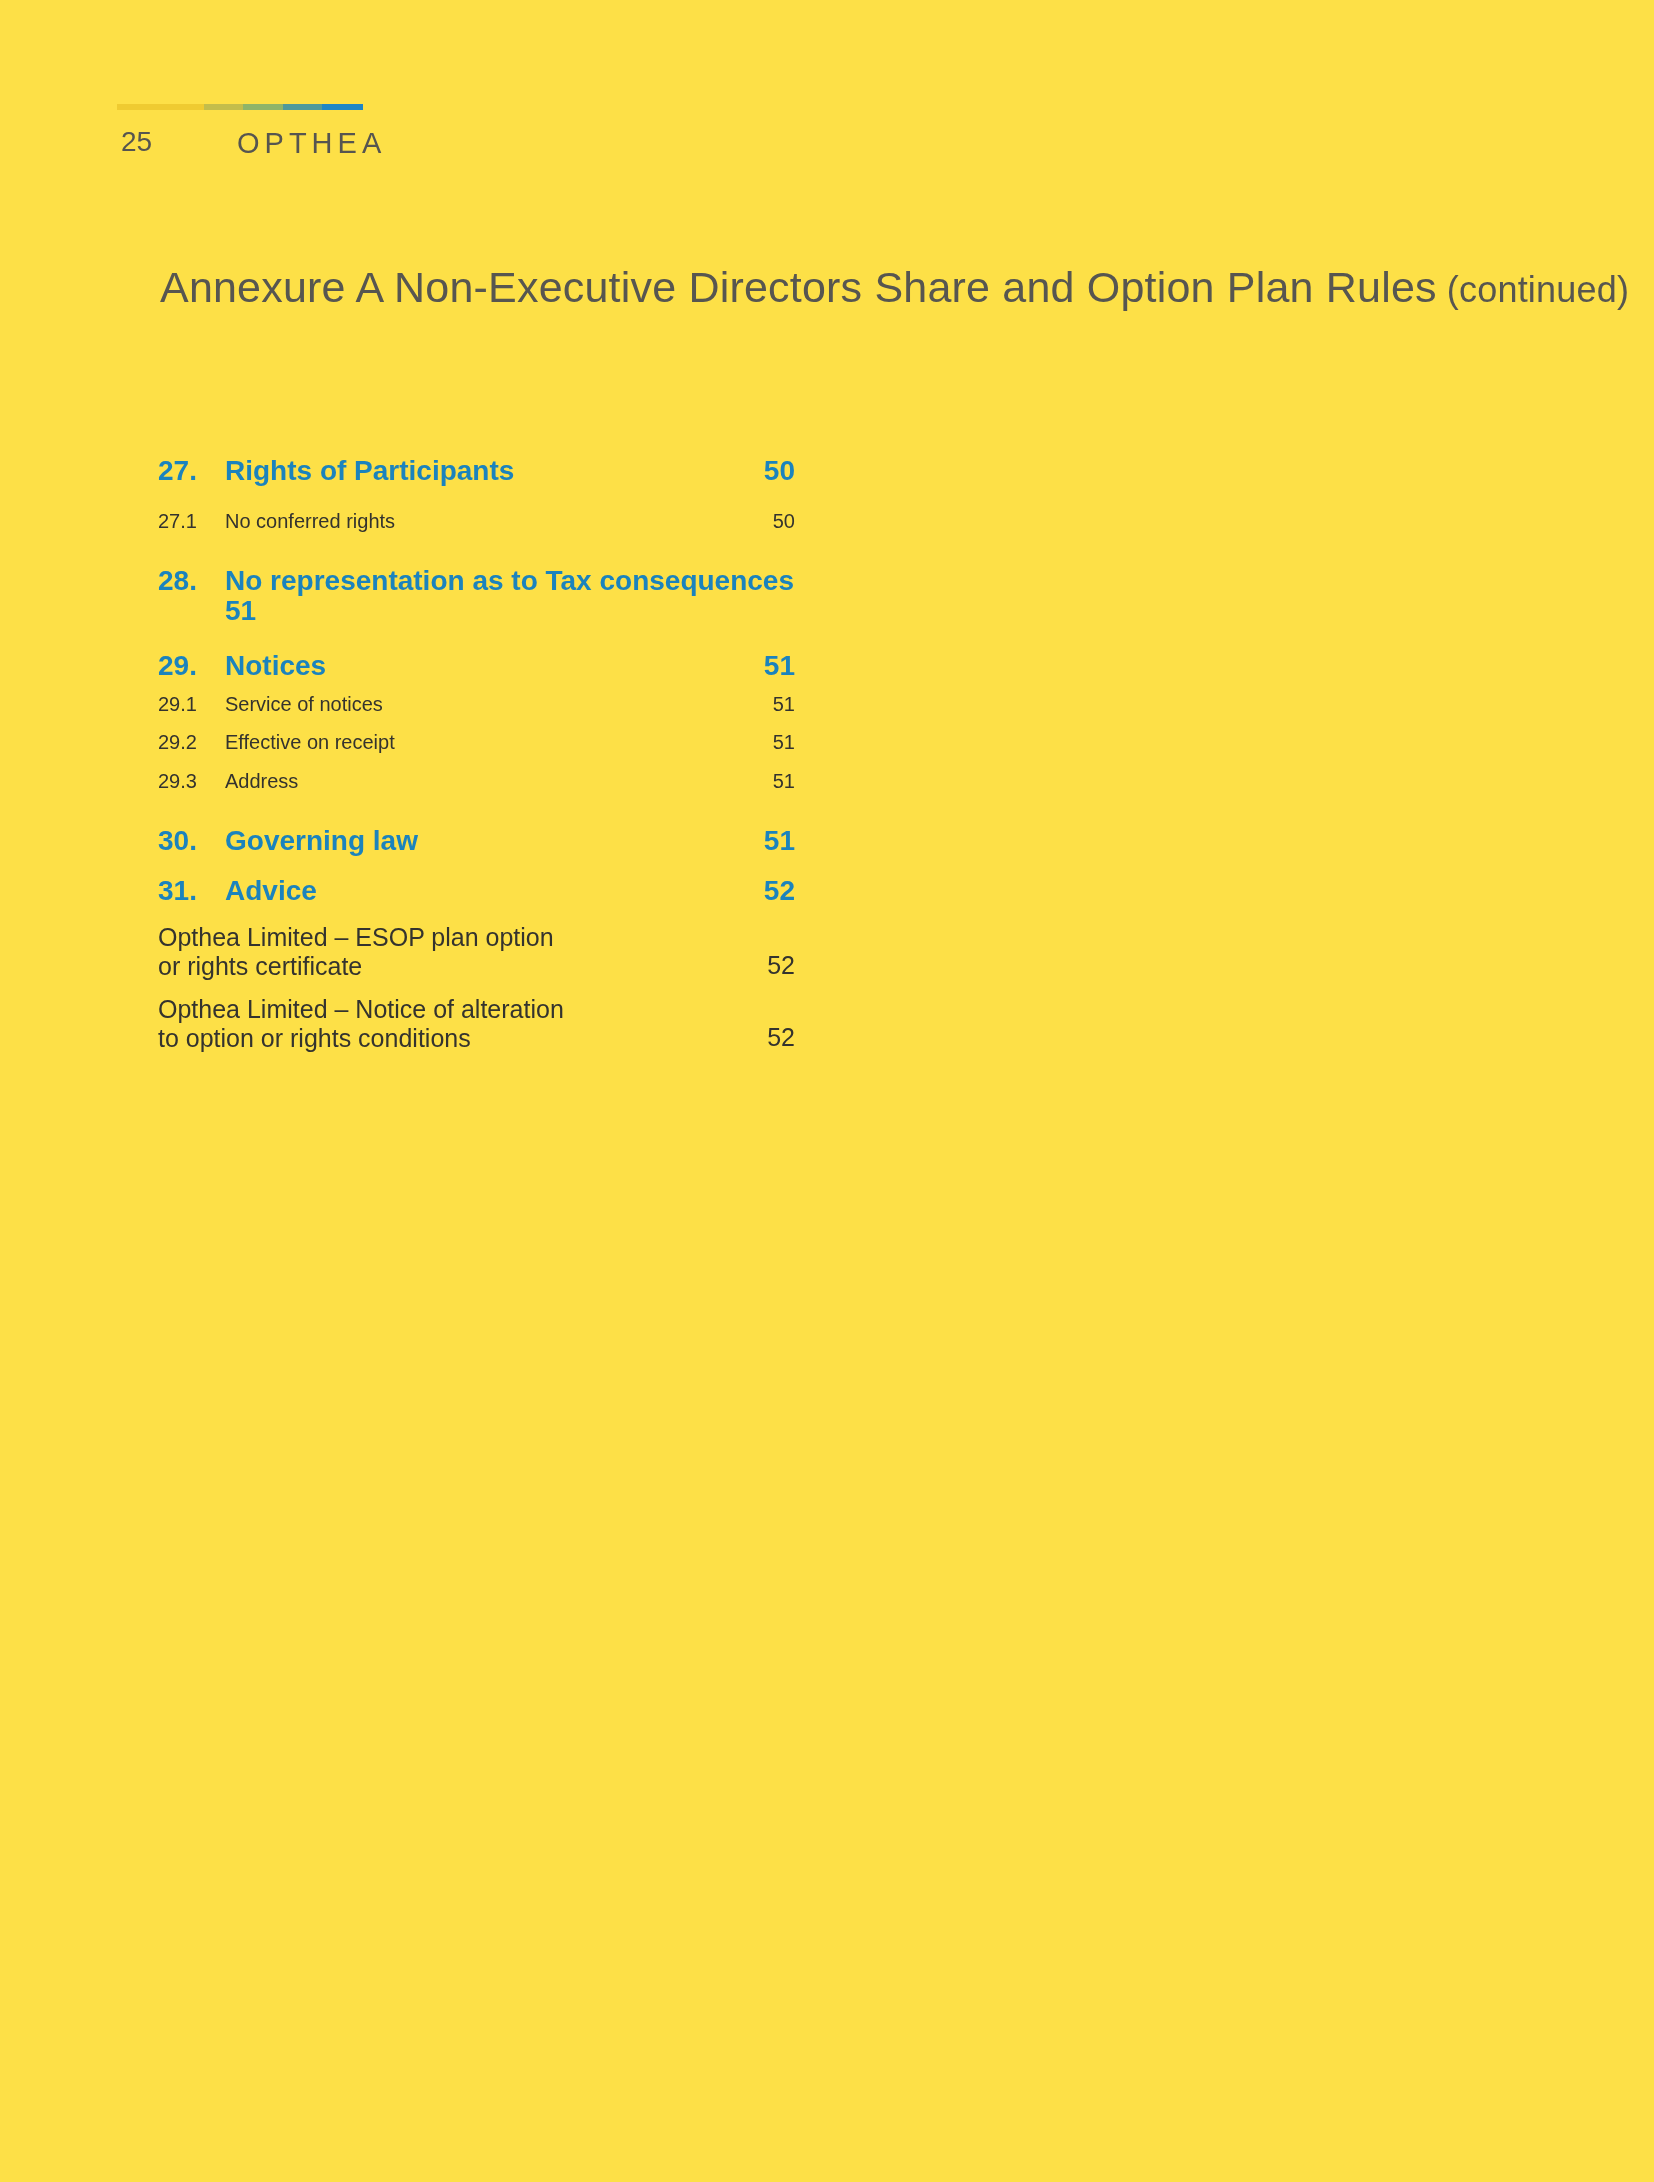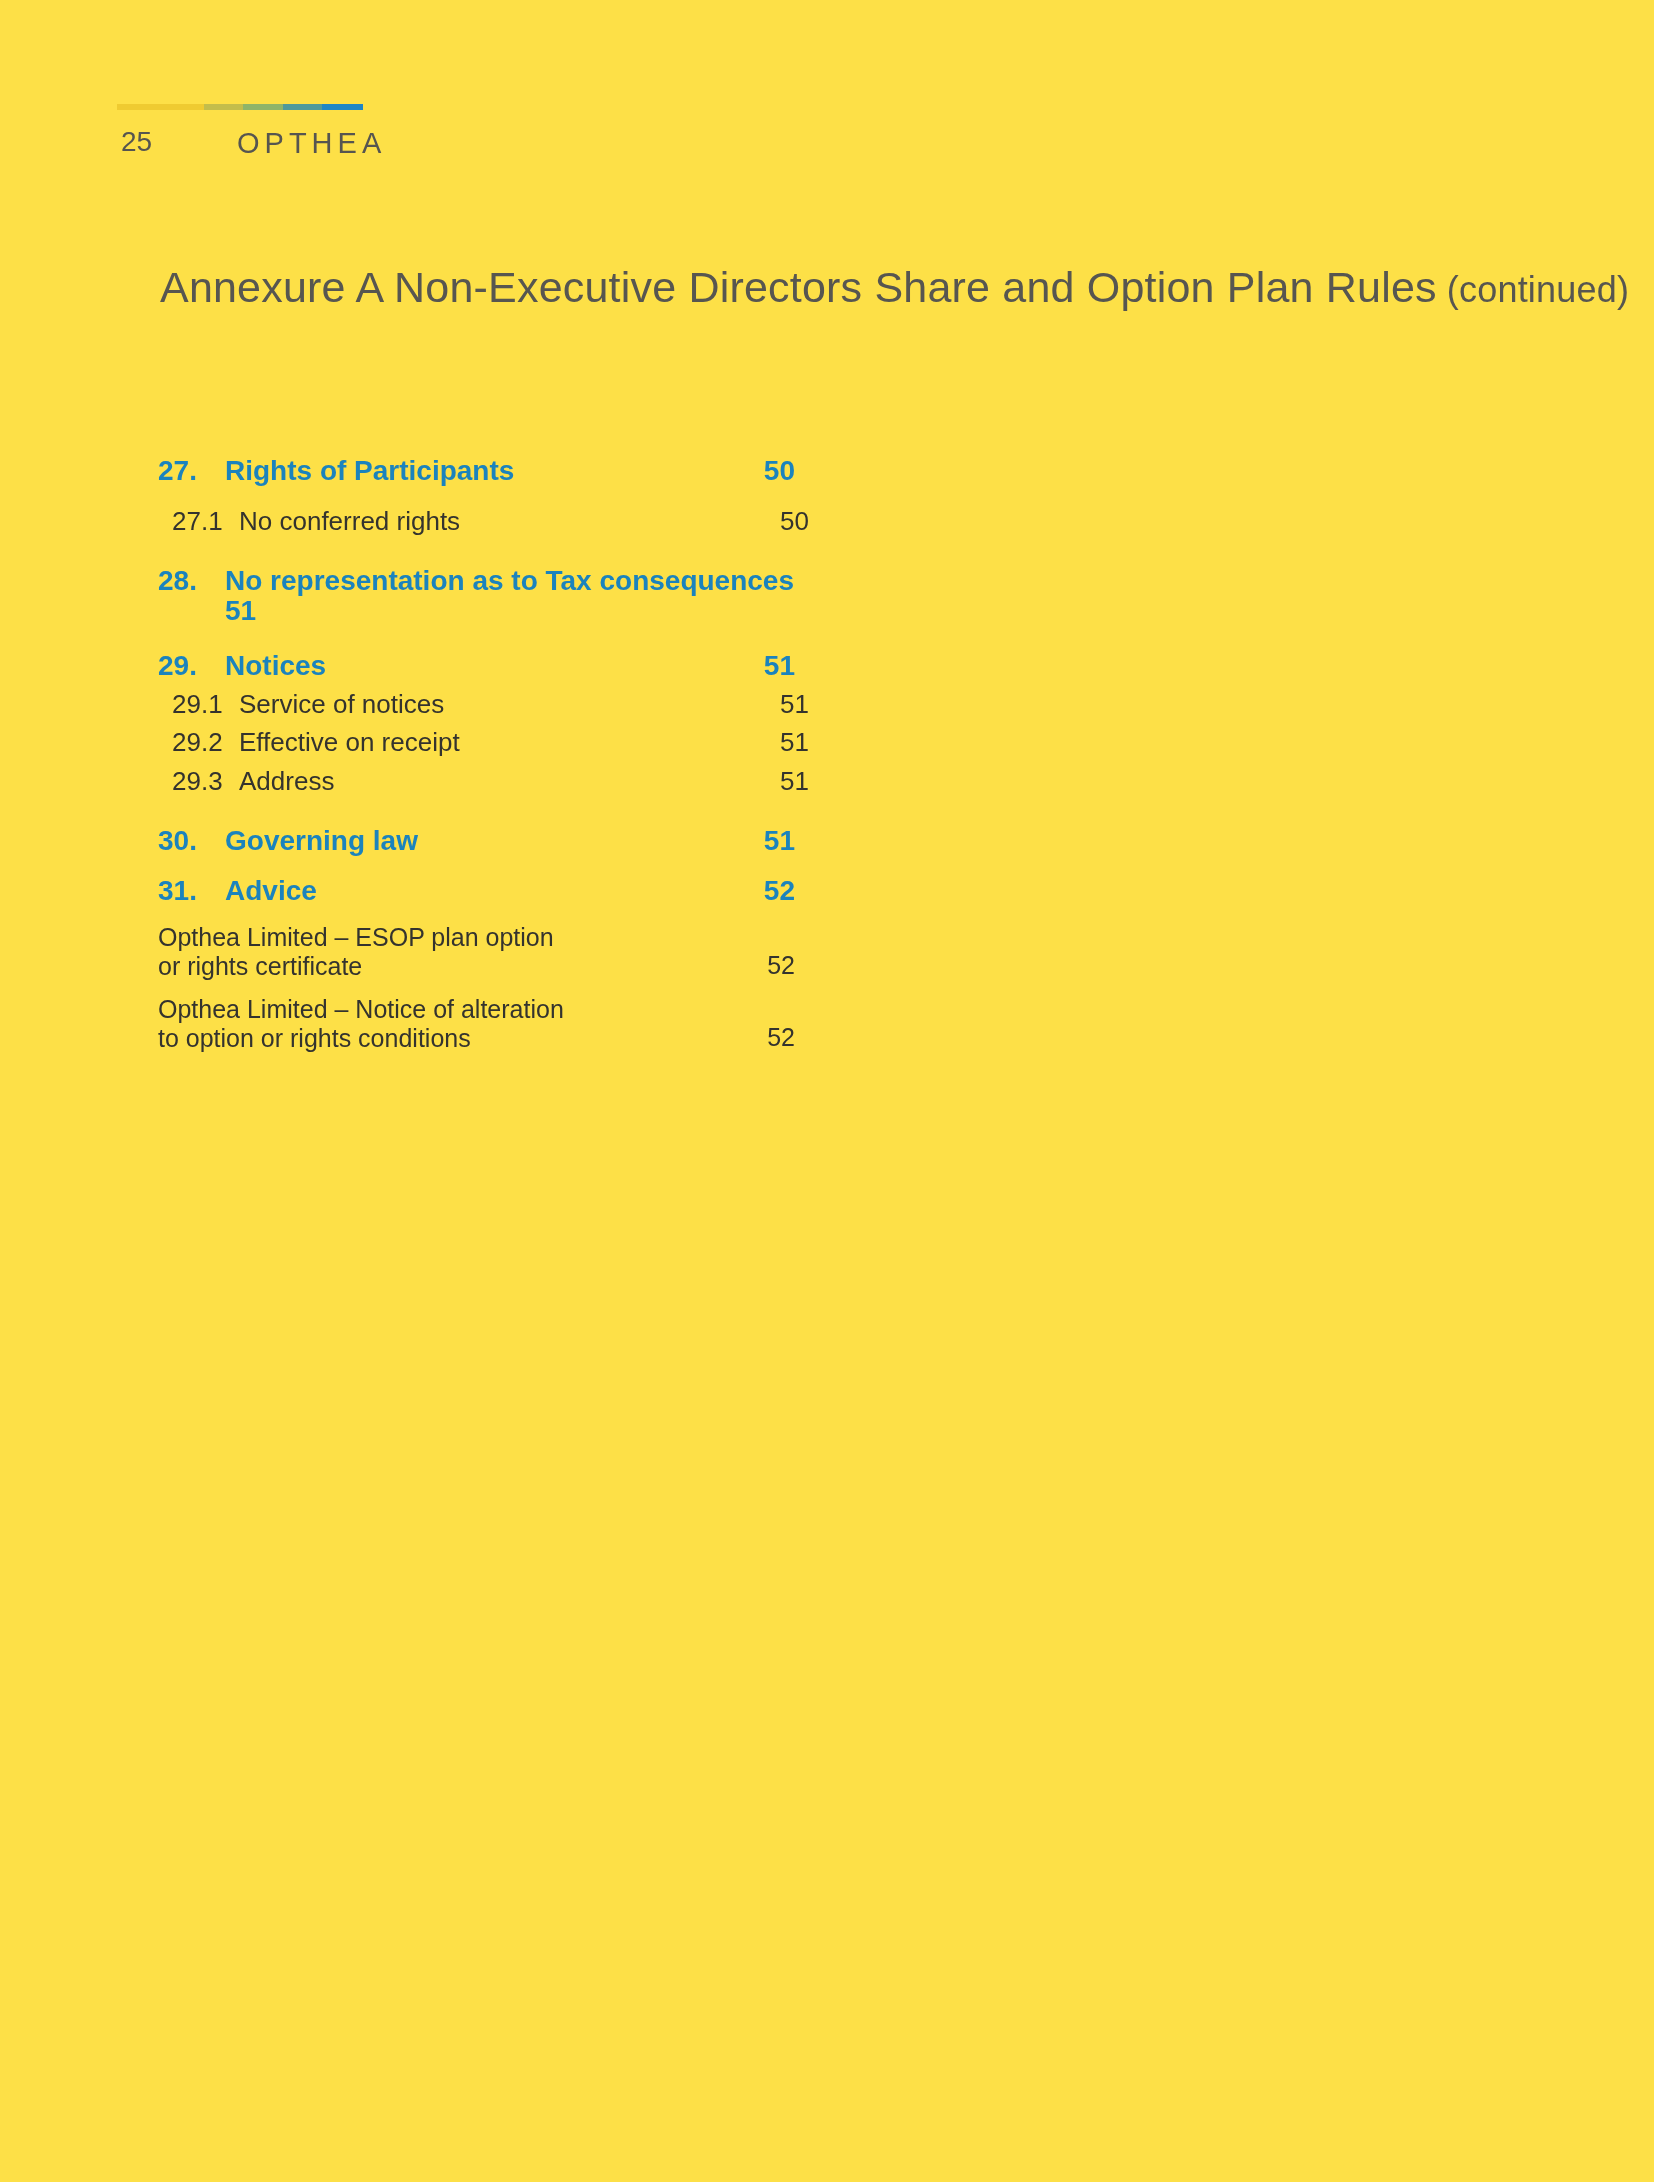--- a/index.html
+++ b/index.html
@@ -27,21 +27,21 @@
 
   
   .toc-row { position:absolute; left:158px; width:637px; }
   .toc-row .num { position:absolute; left:0; top:0; }
   .toc-row .label { display:block; margin-left:67px; }
   .toc-row .page-ref { position:absolute; right:0; top:0; }
   .toc-row .page-ref.bottom { top:auto; bottom:1px; }
   .toc-row .page-ref.newline { position:static; display:block; margin-left:67px; }
 
   .section { color:#1b83bd; font-weight:700; font-size:28px; line-height:30px; }
-  .sub     { color:#34332e; font-size:26px; line-height:29px;margin-left:14px; }
+  .sub     { color:#34332e; font-size:20px; line-height:29px; }
   .plain   { color:#34332e; font-size:25px; line-height:29px; }
   .plain .label { margin-left:0; }
   .plain .line { display:block; }
 
   .r27   { top:456px; }
   .r27-1 { top:507px; }
   .r28   { top:566px; }
   .r29   { top:651px; }
   .r29-1 { top:690px; }
   .r29-2 { top:728px; }

